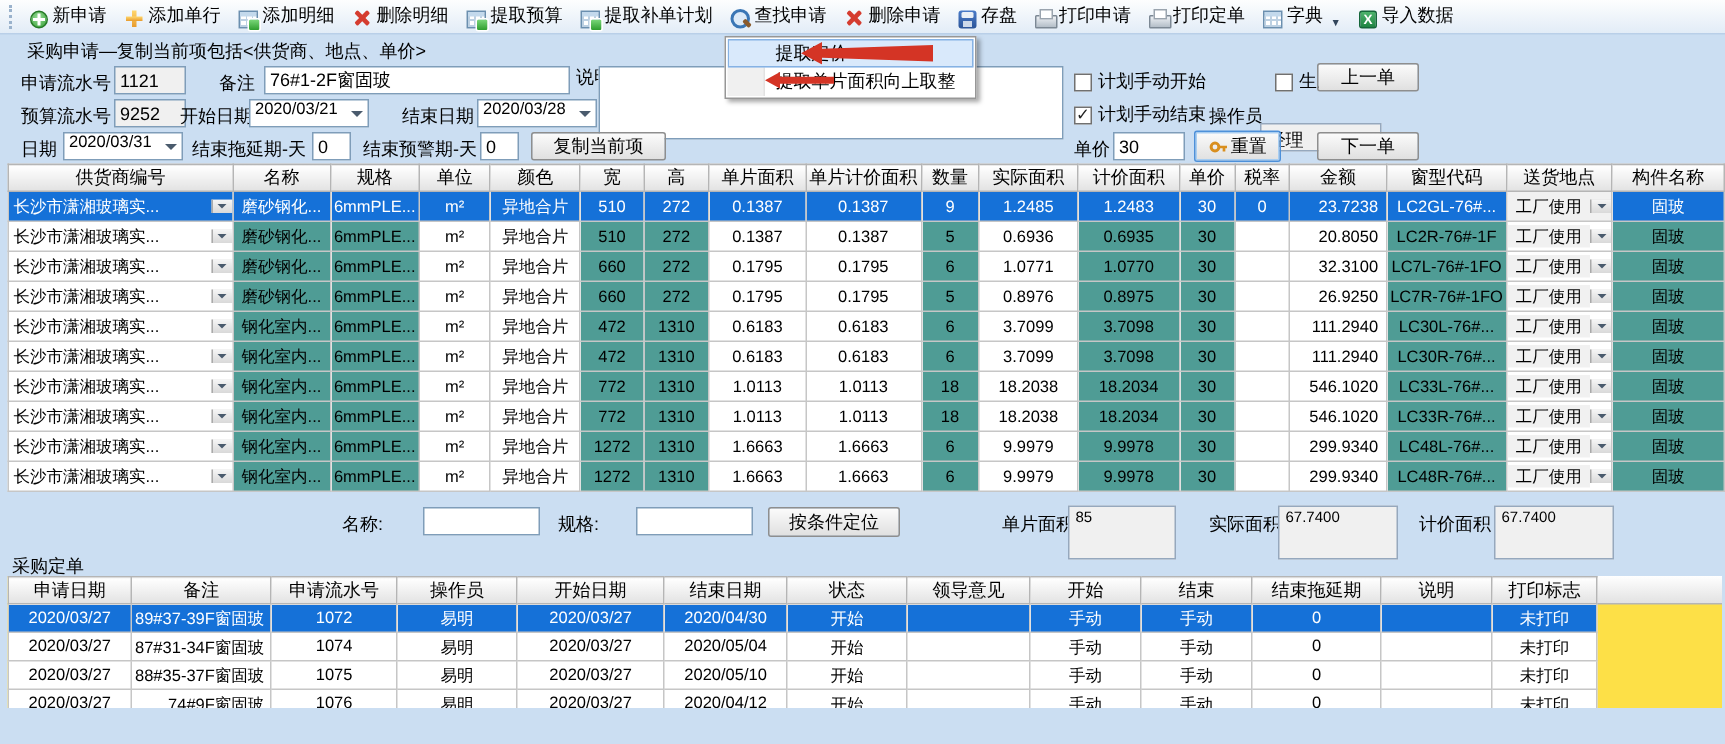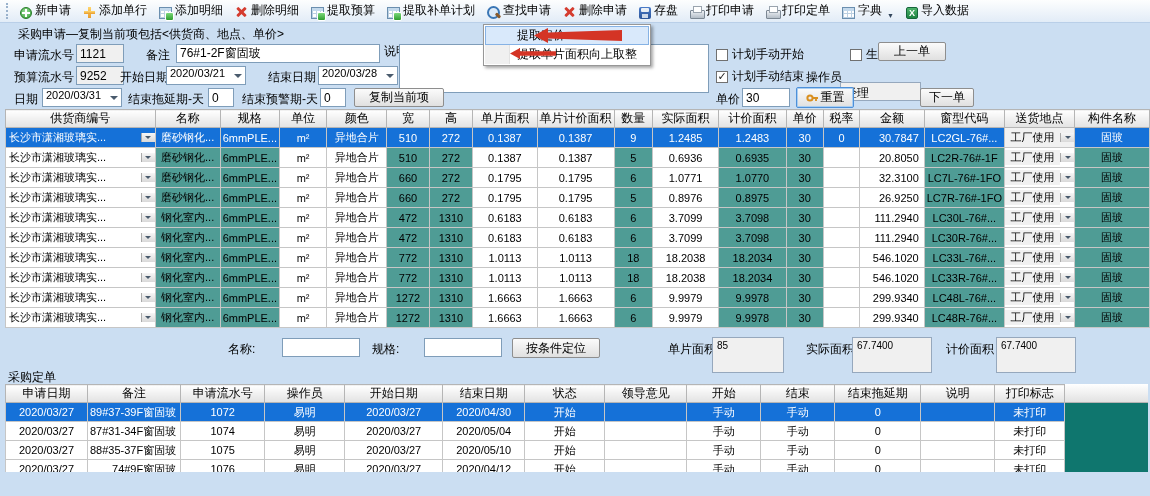--- a/index.html
+++ b/index.html
@@ -66,21 +66,21 @@
   td.combo-td{padding:0}
   .cc{display:flex;height:100%;align-items:center}
   .cc .t{flex:1;display:flex;align-items:center;padding-left:3px;overflow:hidden;white-space:nowrap}
   .cc .b{width:14px;background:linear-gradient(#f6f6f6,#d9d9d9);border-left:1px solid #aaa;display:flex;align-items:center;justify-content:center}
   .cc .b .tri{border-width:3px;margin-top:3px}
   td.col-delivery .t{background:#f1f1f1;color:#000;justify-content:center;padding-left:0}
   .grid tr.sel td.col-delivery{background:#f1f1f1}
   td.col-amount{text-align:right;padding-right:5px}
   td.col-remark{text-align:right;padding-right:4px}
   .main-grid-wrap{position:absolute;left:5px;top:109px}
-  .orders{position:absolute;left:5px;top:384px;width:1143px;height:88px;background:#0f766e;overflow:hidden}
+  .orders{position:absolute;left:5px;top:384px;width:1143px;height:88px;background:#fde047;overflow:hidden}
   .orders .hdrfill{position:absolute;left:0;top:0;right:0;height:19px;background:linear-gradient(#ffffff,#e2e2e2);border-bottom:1px solid #b5b5b5}
   .orders .grid{position:absolute;left:0;top:0}
 </style>
 </head>
 <body>
 
 <div class="toolbar">
   <span class="tb-grip"></span>
 <div class="tb-item">
       <span class="ic ic-plusgreen"></span>
@@ -210,21 +210,21 @@
 
   <div class="lbl" style="left:716px;top:91px">单价</div>
   <input class="tb" style="left: 742px; top: 88px; width: 48px;" value="30">
   <div class="btn3d focus" style="left:796px;top:87px;width:58px;height:21px">
     <svg width="12" height="12" viewBox="0 0 12 12">
         <circle cx="4" cy="6" r="2.6" fill="none" stroke="#d98f1f" stroke-width="2"></circle>
         <path d="M7 6h5M10 6v3" stroke="#d98f1f" stroke-width="1.8" fill="none"></path>
       </svg>
     <span>重置</span>
   </div>
-  <div class="btn3d" style="left:920px;top:88px;width:54px;height:19px">
+  <div class="btn3d" style="left:878px;top:88px;width:68px;height:19px">
       <span>下一单</span>
     </div>
 </div>
 
 <div class="main-grid-wrap" id="mainGrid">
     <table class="grid">
       <colgroup>
         <col style="width: 155px;">
         <col style="width: 66px;">
         <col style="width: 52px;">
@@ -282,21 +282,21 @@
           <td class="col-color">异地合片</td>
           <td class="col-width teal">510</td>
           <td class="col-height teal">272</td>
           <td class="col-piece-area">0.1387</td>
           <td class="col-piece-priced-area">0.1387</td>
           <td class="col-qty teal">9</td>
           <td class="col-actual-area">1.2485</td>
           <td class="col-priced-area teal">1.2483</td>
           <td class="col-unit-price teal">30</td>
           <td class="col-tax">0</td>
-          <td class="col-amount">30.7847</td>
+          <td class="col-amount">23.7238</td>
           <td class="col-window-code teal">LC2GL-76#...</td>
           <td class="col-delivery combo-td">
             <div class="cc">
               <span class="t">工厂使用</span>
               <span class="b">
                 <span class="tri"></span>
               </span>
             </div>
           </td>
           <td class="col-component teal">固玻</td>

